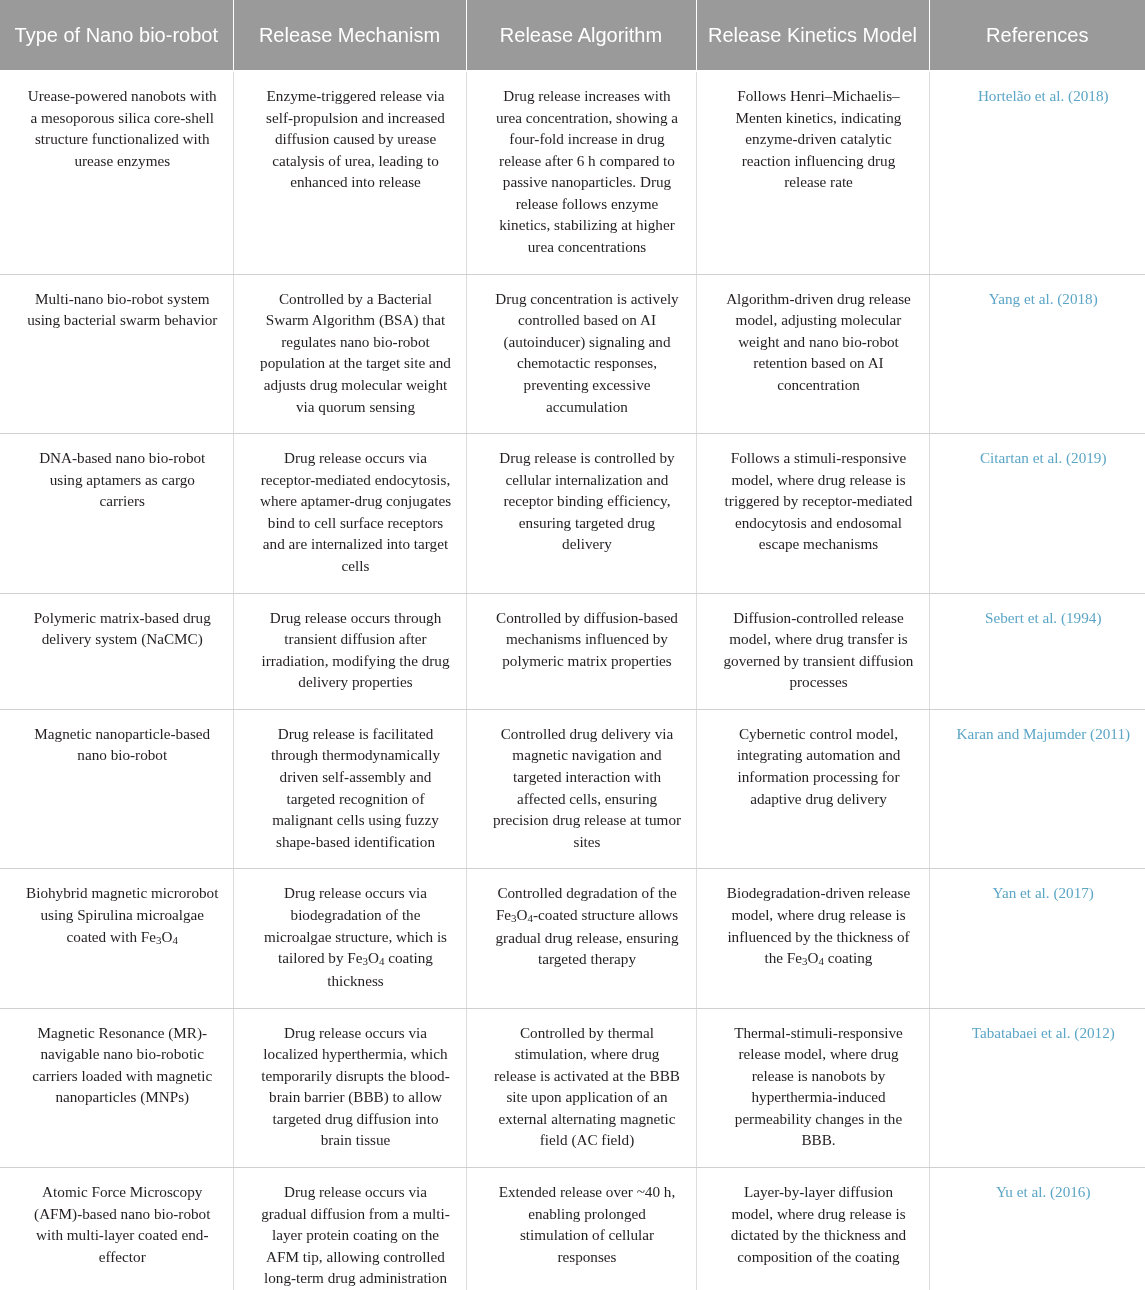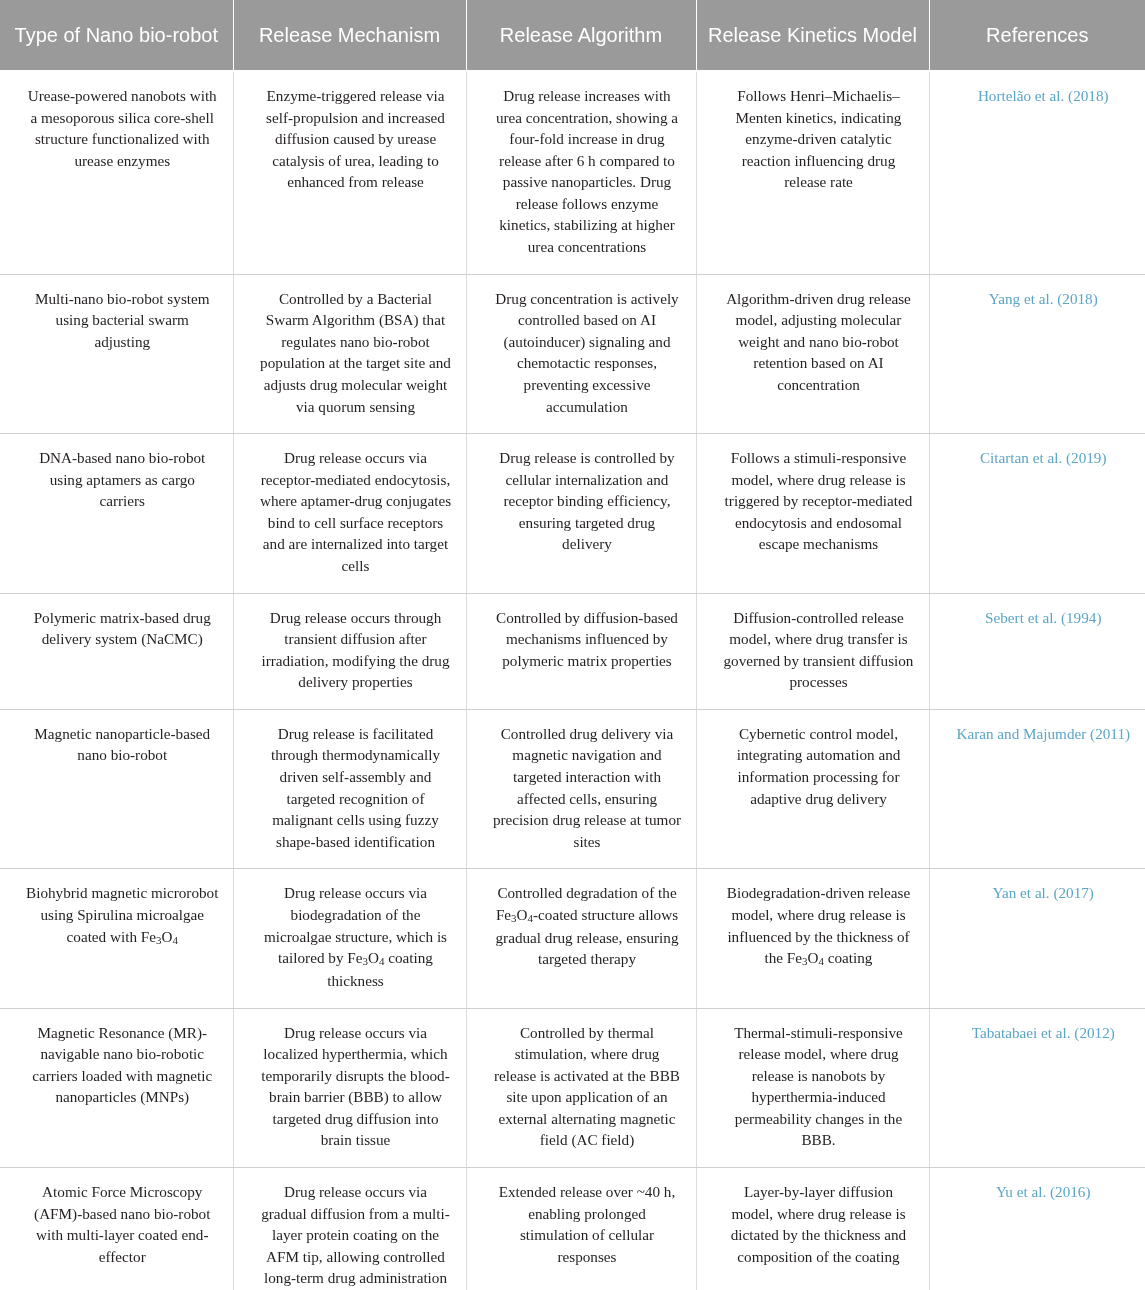--- a/index.html
+++ b/index.html
@@ -91,27 +91,27 @@
         <th>Type of Nano bio-robot</th>
         <th>Release Mechanism</th>
         <th>Release Algorithm</th>
         <th>Release Kinetics Model</th>
         <th>References</th>
       </tr>
     </thead>
     <tbody>
         <tr>
           <td>Urease-powered nanobots with a mesoporous silica core-shell structure functionalized with urease enzymes</td>
-          <td>Enzyme-triggered release via self-propulsion and increased diffusion caused by urease catalysis of urea, leading to enhanced from release</td>
+          <td>Enzyme-triggered release via self-propulsion and increased diffusion caused by urease catalysis of urea, leading to enhanced into release</td>
           <td>Drug release increases with urea concentration, showing a four-fold increase in drug release after 6 h compared to passive nanoparticles. Drug release follows enzyme kinetics, stabilizing at higher urea concentrations</td>
           <td>Follows Henri–Michaelis–Menten kinetics, indicating enzyme-driven catalytic reaction influencing drug release rate</td>
           <td class="ref-cell"><span class="ref-link">Hortelão et al. (2018)</span></td>
         </tr>
         <tr>
-          <td>Multi-nano bio-robot system using bacterial swarm adjusting</td>
+          <td>Multi-nano bio-robot system using bacterial swarm behavior</td>
           <td>Controlled by a Bacterial Swarm Algorithm (BSA) that regulates nano bio-robot population at the target site and adjusts drug molecular weight via quorum sensing</td>
           <td>Drug concentration is actively controlled based on AI (autoinducer) signaling and chemotactic responses, preventing excessive accumulation</td>
           <td>Algorithm-driven drug release model, adjusting molecular weight and nano bio-robot retention based on AI concentration</td>
           <td class="ref-cell"><span class="ref-link">Yang et al. (2018)</span></td>
         </tr>
         <tr>
           <td>DNA-based nano bio-robot using aptamers as cargo carriers</td>
           <td>Drug release occurs via receptor-mediated endocytosis, where aptamer-drug conjugates bind to cell surface receptors and are internalized into target cells</td>
           <td>Drug release is controlled by cellular internalization and receptor binding efficiency, ensuring targeted drug delivery</td>
           <td>Follows a stimuli-responsive model, where drug release is triggered by receptor-mediated endocytosis and endosomal escape mechanisms</td>

